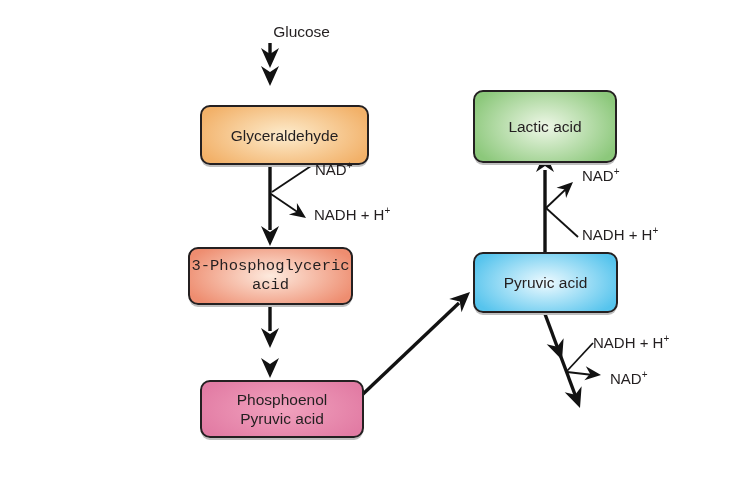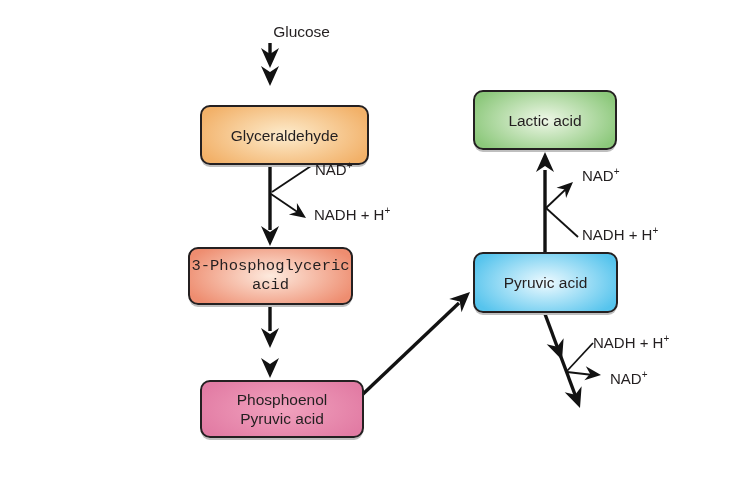--- a/index.html
+++ b/index.html
@@ -135,21 +135,21 @@
   <div class="node" style="left: 188px; top: 247px; width: 165px; height: 58px; background: radial-gradient(70% 90%, rgb(253, 234, 222) 0%, rgb(238, 141, 112) 80%); font-family: Liberation Mono, monospace;">
     <span>3-Phosphoglyceric</span>
     <span>acid</span>
   </div>
 
   <div class="node" style="left: 200px; top: 380px; width: 164px; height: 58px; background: radial-gradient(70% 90%, rgb(241, 162, 190) 0%, rgb(226, 124, 164) 80%);">
     <span>Phosphoenol</span>
     <span>Pyruvic acid</span>
   </div>
 
-  <div class="node" style="left: 473px; top: 90px; width: 144px; height: 60px; background: radial-gradient(70% 90%, rgb(238, 247, 231) 0%, rgb(140, 200, 123) 80%); align-items: center;">
+  <div class="node" style="left: 473px; top: 90px; width: 144px; height: 73px; background: radial-gradient(70% 90%, rgb(238, 247, 231) 0%, rgb(140, 200, 123) 80%); align-items: center;">
     <span>Lactic acid</span>
   </div>
 
   <div class="node" style="left: 473px; top: 252px; width: 145px; height: 61px; background: radial-gradient(70% 90%, rgb(238, 250, 255) 0%, rgb(86, 196, 237) 80%);">
     <span>Pyruvic acid</span>
   </div>
 
   <div class="flabel" style="left:315px;top:161px;">
     <span>NAD</span><sup>+</sup>
   </div>

